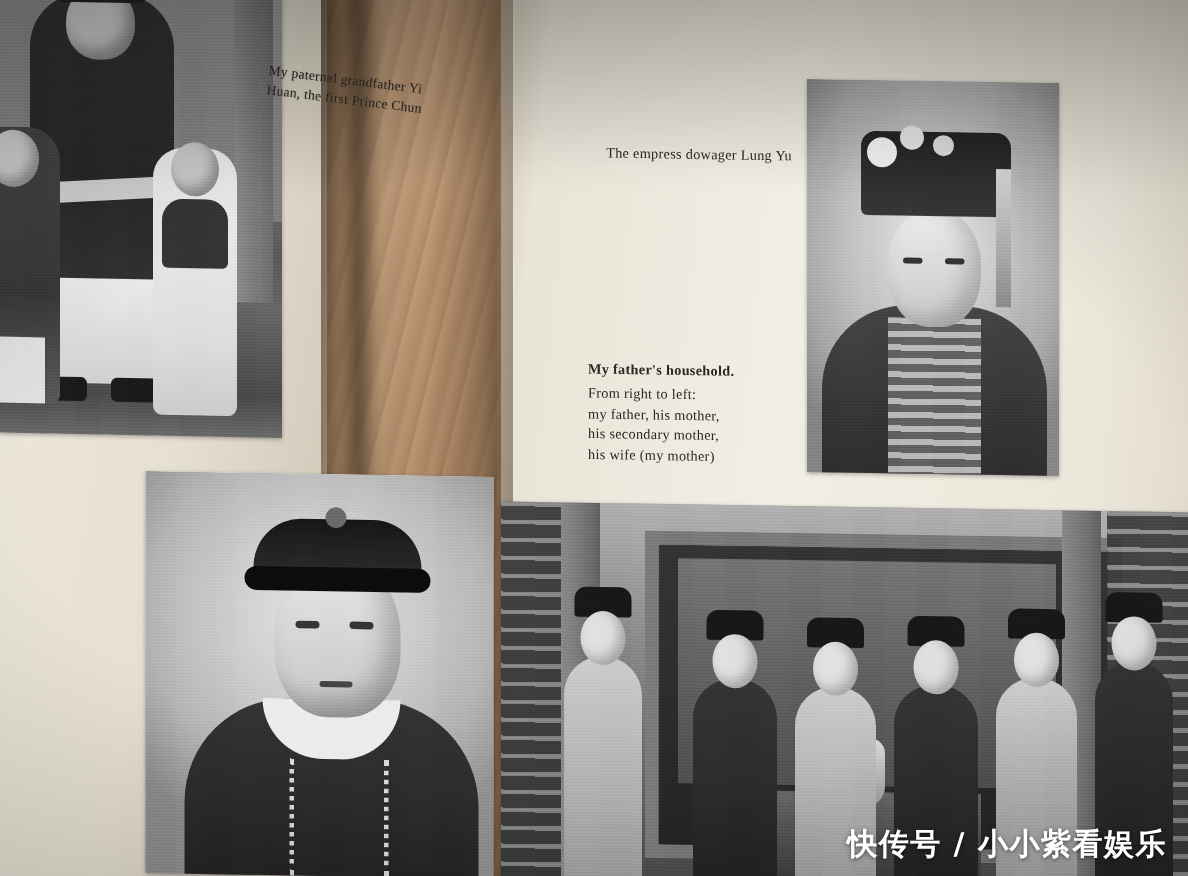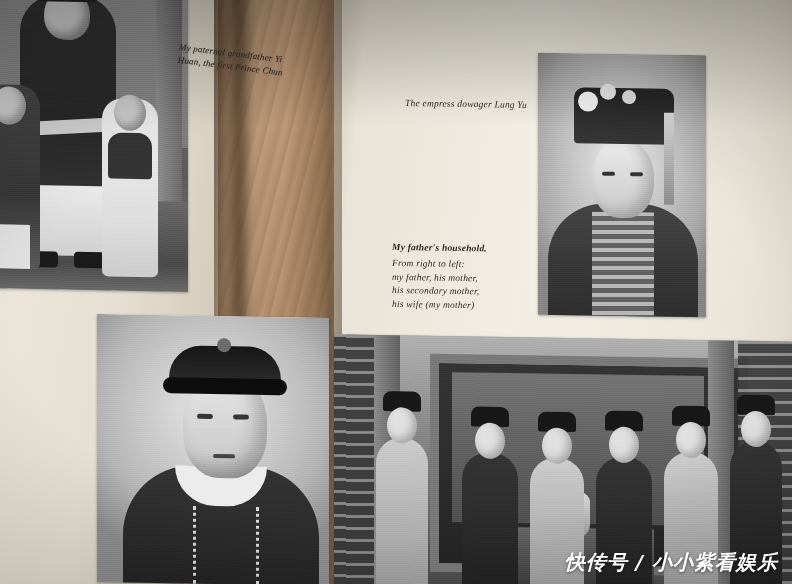--- a/index.html
+++ b/index.html
@@ -9,21 +9,20 @@
   }
   body {
     font-family: "Liberation Serif", serif;
   }
   #scene {
     position: relative;
     width: 792px;
     height: 584px;
     overflow: hidden;
     background: #a8866a;
-    font-style: italic;
   }
 
   
   .desk {
     position: absolute;
     inset: 0;
     background:
       linear-gradient(106deg,
         #c9a582 0%,
         #bb9471 14%,

